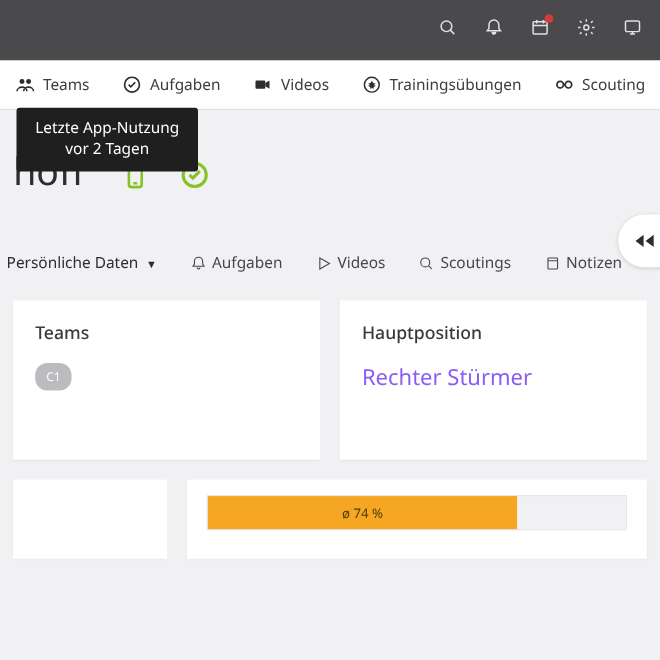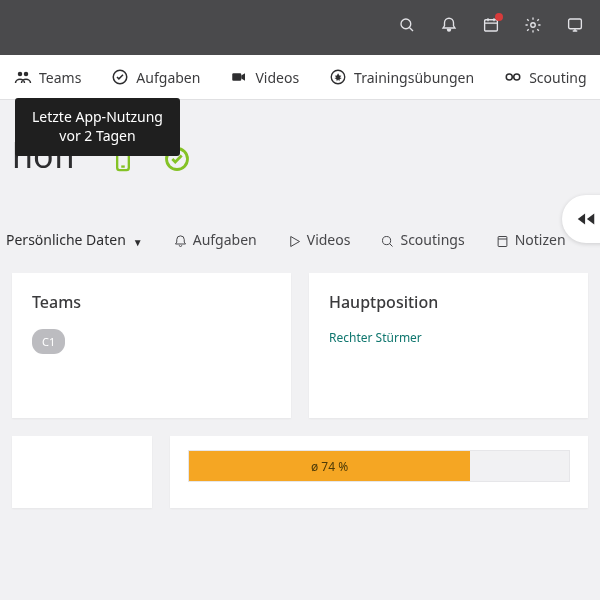--- a/index.html
+++ b/index.html
@@ -13,29 +13,29 @@
 .nav-item svg{width:18px;height:18px}
 .tooltip{position:absolute;top:98px;left:15px;background:#1f1f1f;color:#fff;font-size:14px;padding:10px 14px;border-radius:3px;max-width:165px;text-align:center;line-height:1.35;z-index:50}
 .player-row{padding:32px 12px 0 12px;display:flex;align-items:flex-end;gap:26px;position:relative}
 .player-row h1{font-size:34px;font-weight:400;color:#2d2d2f;margin-right:6px}
 .ic-phone svg,.ic-check svg{width:28px;height:28px}
 .merken{border:1px solid #b9b9be;color:#6a6a70;background:#fff;font-size:12px;padding:5px 11px 5px 8px;border-radius:4px;display:flex;align-items:center;gap:4px;cursor:pointer}
 .merken svg{width:11px;height:11px;stroke:#6a6a70}
 .fab{position:absolute;right:-10px;top:195px;width:48px;height:48px;background:#fff;border-radius:50% 0 0 50%;box-shadow:0 1px 4px rgba(0,0,0,.15);display:flex;align-items:center;justify-content:center}
 .fab svg{width:22px;height:22px;fill:#2d2d2f}
 .subnav{margin-top:46px;display:flex;gap:26px;padding:0 4px;font-size:14px;color:#47474a}
-.subnav-item{display:flex;align-items:flex-end;gap:5px;cursor:pointer;padding:6px 2px;white-space:nowrap}
+.subnav-item{display:flex;align-items:center;gap:5px;cursor:pointer;padding:6px 2px;white-space:nowrap}
 .subnav-item svg{width:15px;height:15px;stroke:#47474a;fill:none;stroke-width:1.6}
 .subnav-item.first{color:#2d2d2f}
 .caret{font-size:10px;margin-left:2px}
 .cards{display:flex;gap:18px;padding:18px 12px 0 12px}
 .card{background:#fff;flex:1;min-height:145px;padding:18px 20px;box-shadow:0 1px 2px rgba(0,0,0,.05)}
 .card h3{font-size:16px;font-weight:500;color:#3a3a3c;margin-bottom:16px}
 .badge{display:inline-block;background:#bcbcc0;color:#fff;font-size:11px;font-weight:400;padding:5px 10px;border-radius:11px}
-.pos-val{font-size:12px;color:#0f766e}
+.pos-val{font-size:20px;color:#8b5cf6}
 .row2{display:flex;gap:18px;padding:18px 12px 0 12px}
 .empty{background:#fff;width:140px;height:72px;box-shadow:0 1px 2px rgba(0,0,0,.05)}
 .rating{flex:1;background:#fff;padding:14px 18px 18px;box-shadow:0 1px 2px rgba(0,0,0,.05)}
 .rating-h{display:flex;align-items:center;gap:6px;font-size:15px;color:#3a3a3c;margin-bottom:14px}
 .info-dot{width:14px;height:14px;border-radius:50%;background:#3a3a3c;color:#fff;font-size:10px;display:inline-flex;align-items:center;justify-content:center;font-weight:700}
 .bar-bg{height:32px;background:#f1f1f3;border:1px solid #e6e6e9;position:relative}
 .bar-fill{height:100%;background:#f5a623;width:74%;display:flex;align-items:center;justify-content:center;color:#4e3b08;font-size:12px}
 </style>
 </head>
 <body>

